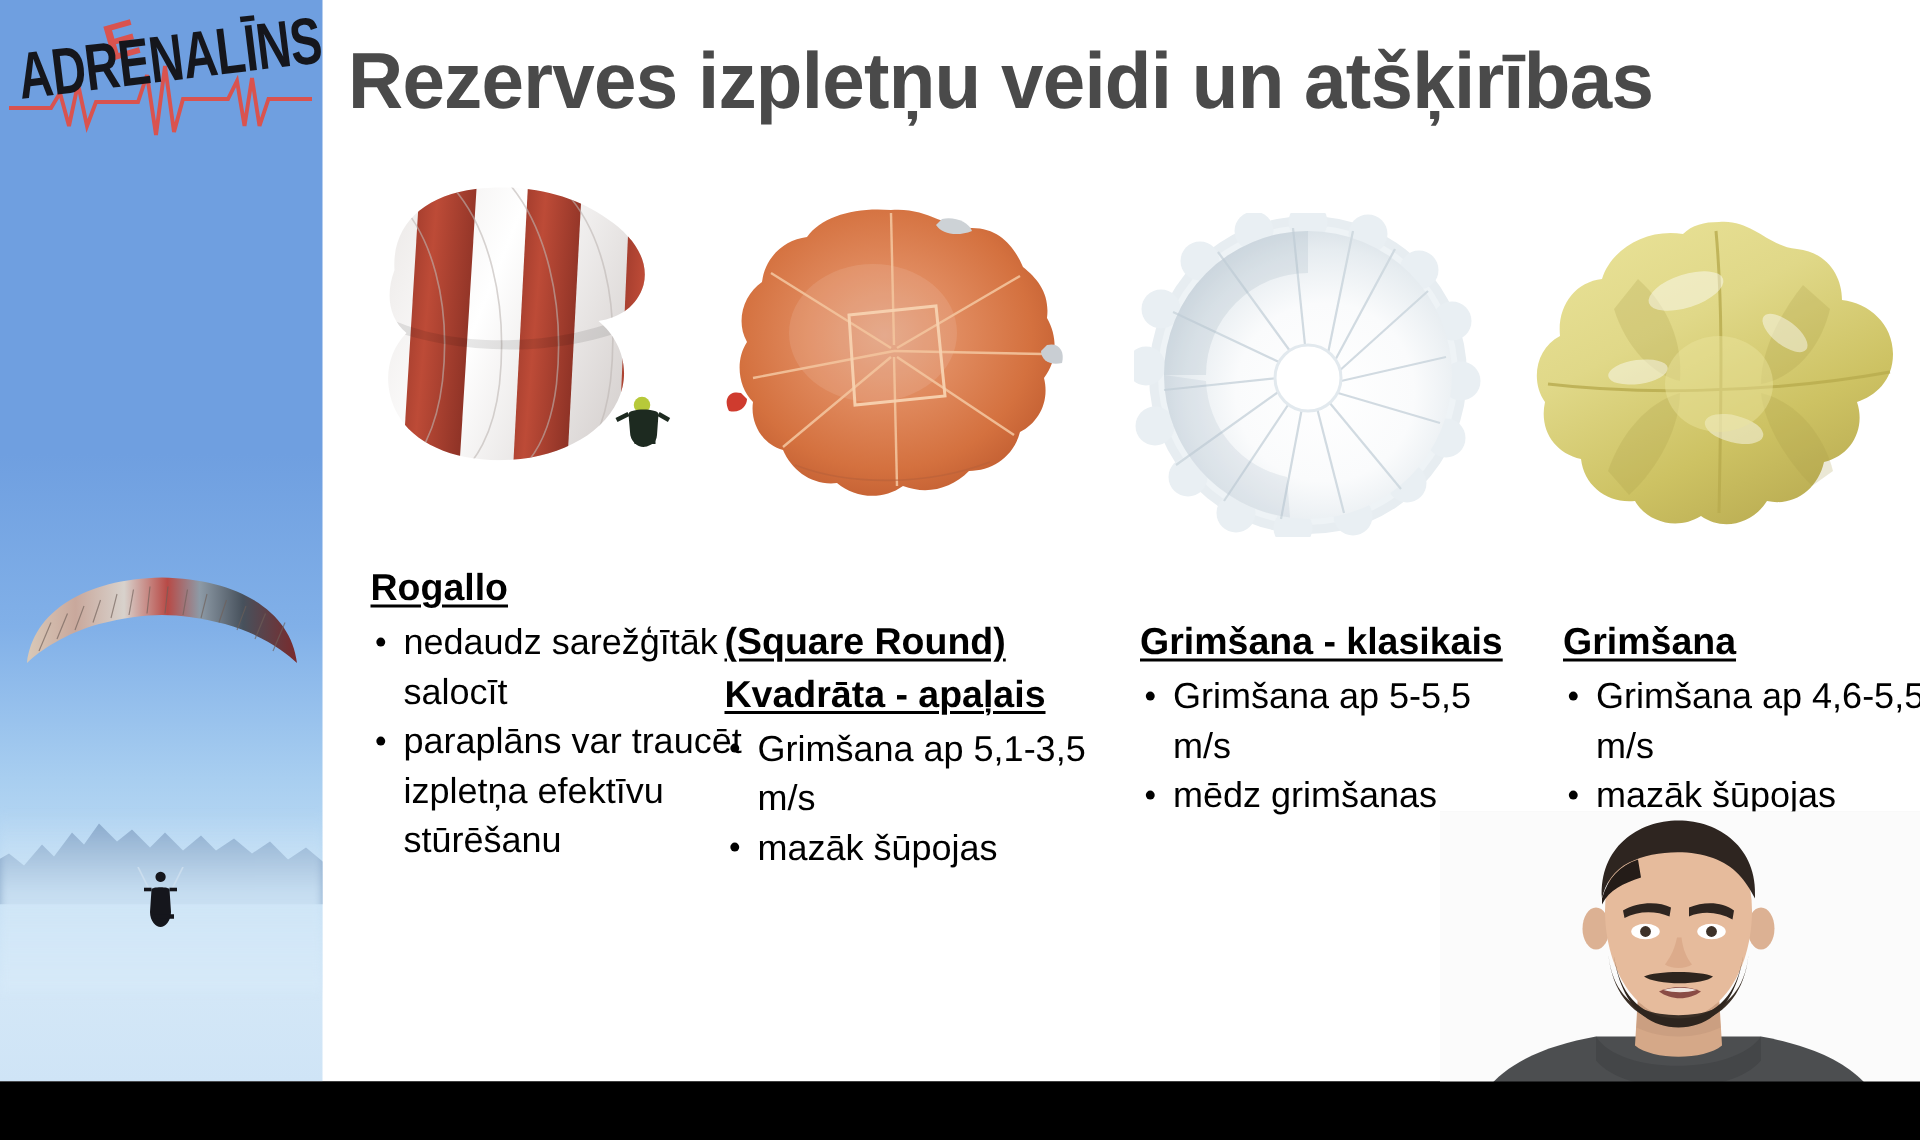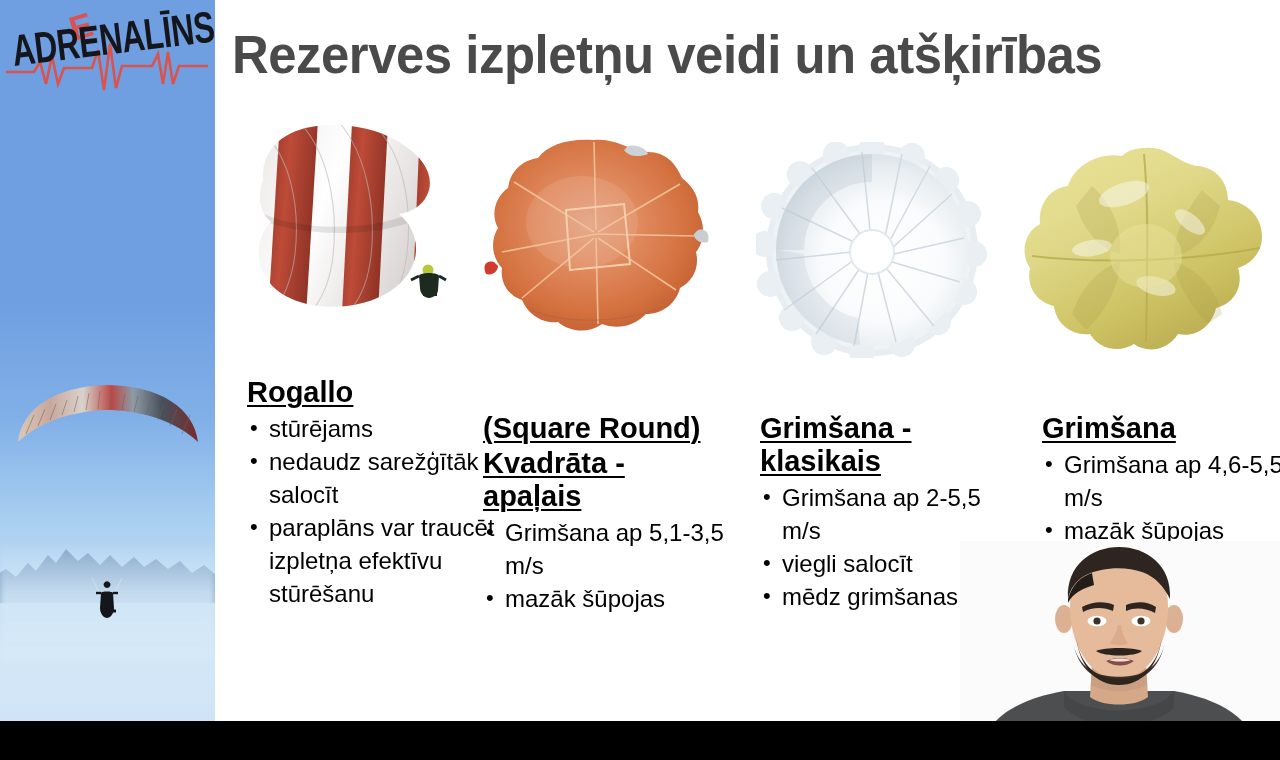--- a/index.html
+++ b/index.html
@@ -110,21 +110,21 @@
   #fig-square-round  { left: 478px; top: 134px; width: 232px; height: 218px; }
   #fig-round-classic { left: 756px; top: 142px; width: 232px; height: 216px; }
   #fig-square        { left: 1022px; top: 144px; width: 248px; height: 214px; }
 
   
   .column {
     position: absolute;
     color: #000000;
   }
   .col-head {
-    font-size: 29px;
+    font-size: 25px;
     font-weight: bold;
     line-height: 33px;
     text-decoration: underline;
     text-underline-offset: 3px;
     text-decoration-thickness: 2px;
     display: inline-block;
   }
   .col-head-wrap { display: block; margin-bottom: 2px; }
   ul.bullets {
     list-style: none;
@@ -463,21 +463,20 @@
 
         <ellipse cx="124" cy="112" rx="36" ry="32" fill="#ece59d" opacity=".45"></ellipse>
       </svg>
     </div>
 
     <div id="col-rogallo" class="column">
       <span class="col-head-wrap">
         <span class="col-head">Rogallo</span>
       </span>
       <ul class="bullets">
-        <li>stūrējams</li>
         <li>nedaudz sarežģītāk salocīt</li>
         <li>paraplāns var traucēt izpletņa efektīvu stūrēšanu</li>
       </ul>
     </div>
 
     <div id="col-squareround" class="column">
       <span class="col-head-wrap">
         <span class="col-head">(Square Round)</span>
       </span>
       <span class="col-head-wrap">
@@ -487,22 +486,21 @@
         <li>Grimšana ap 5,1-3,5 m/s</li>
         <li>mazāk šūpojas</li>
       </ul>
     </div>
 
     <div id="col-roundclassic" class="column">
       <span class="col-head-wrap">
         <span class="col-head">Grimšana - klasikais</span>
       </span>
       <ul class="bullets">
-        <li>Grimšana ap 2-5,5 m/s</li>
-        <li>viegli salocīt</li>
+        <li>Grimšana ap 5-5,5 m/s</li>
         <li>mēdz grimšanas</li>
       </ul>
     </div>
 
     <div id="col-square" class="column">
       <span class="col-head-wrap">
         <span class="col-head">Grimšana</span>
       </span>
       <ul class="bullets">
         <li>Grimšana ap 4,6-5,5 m/s</li>

